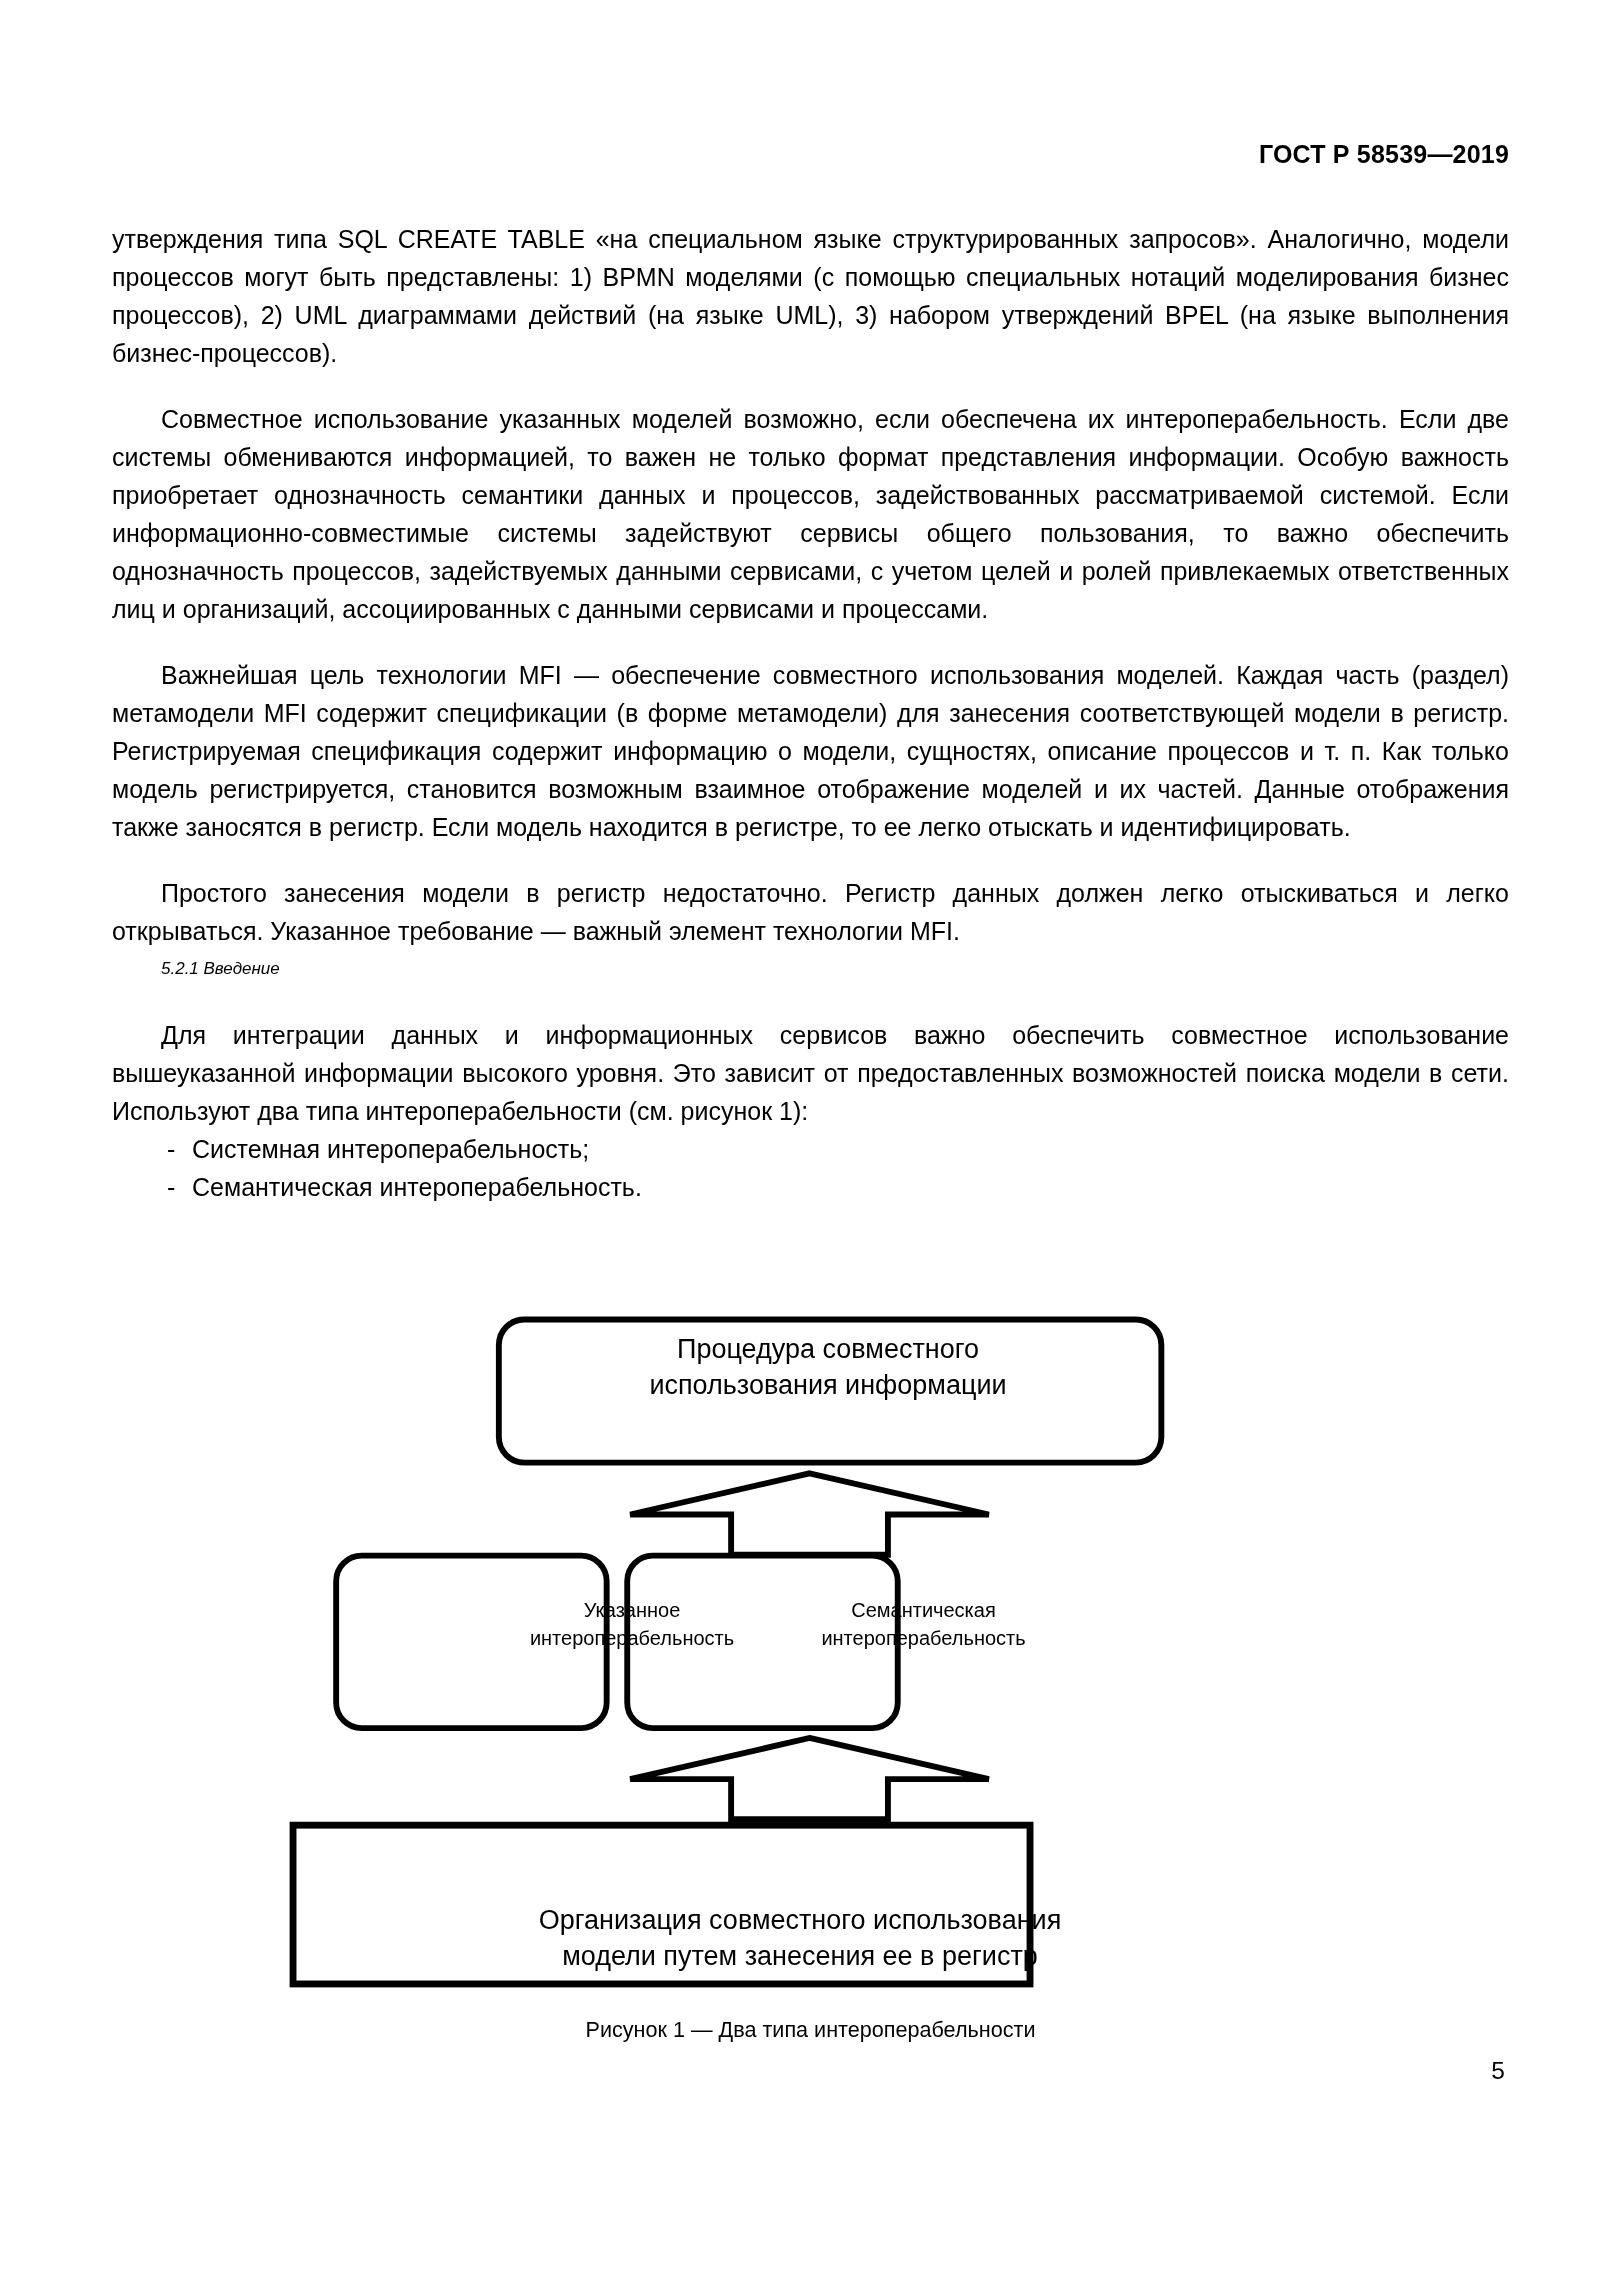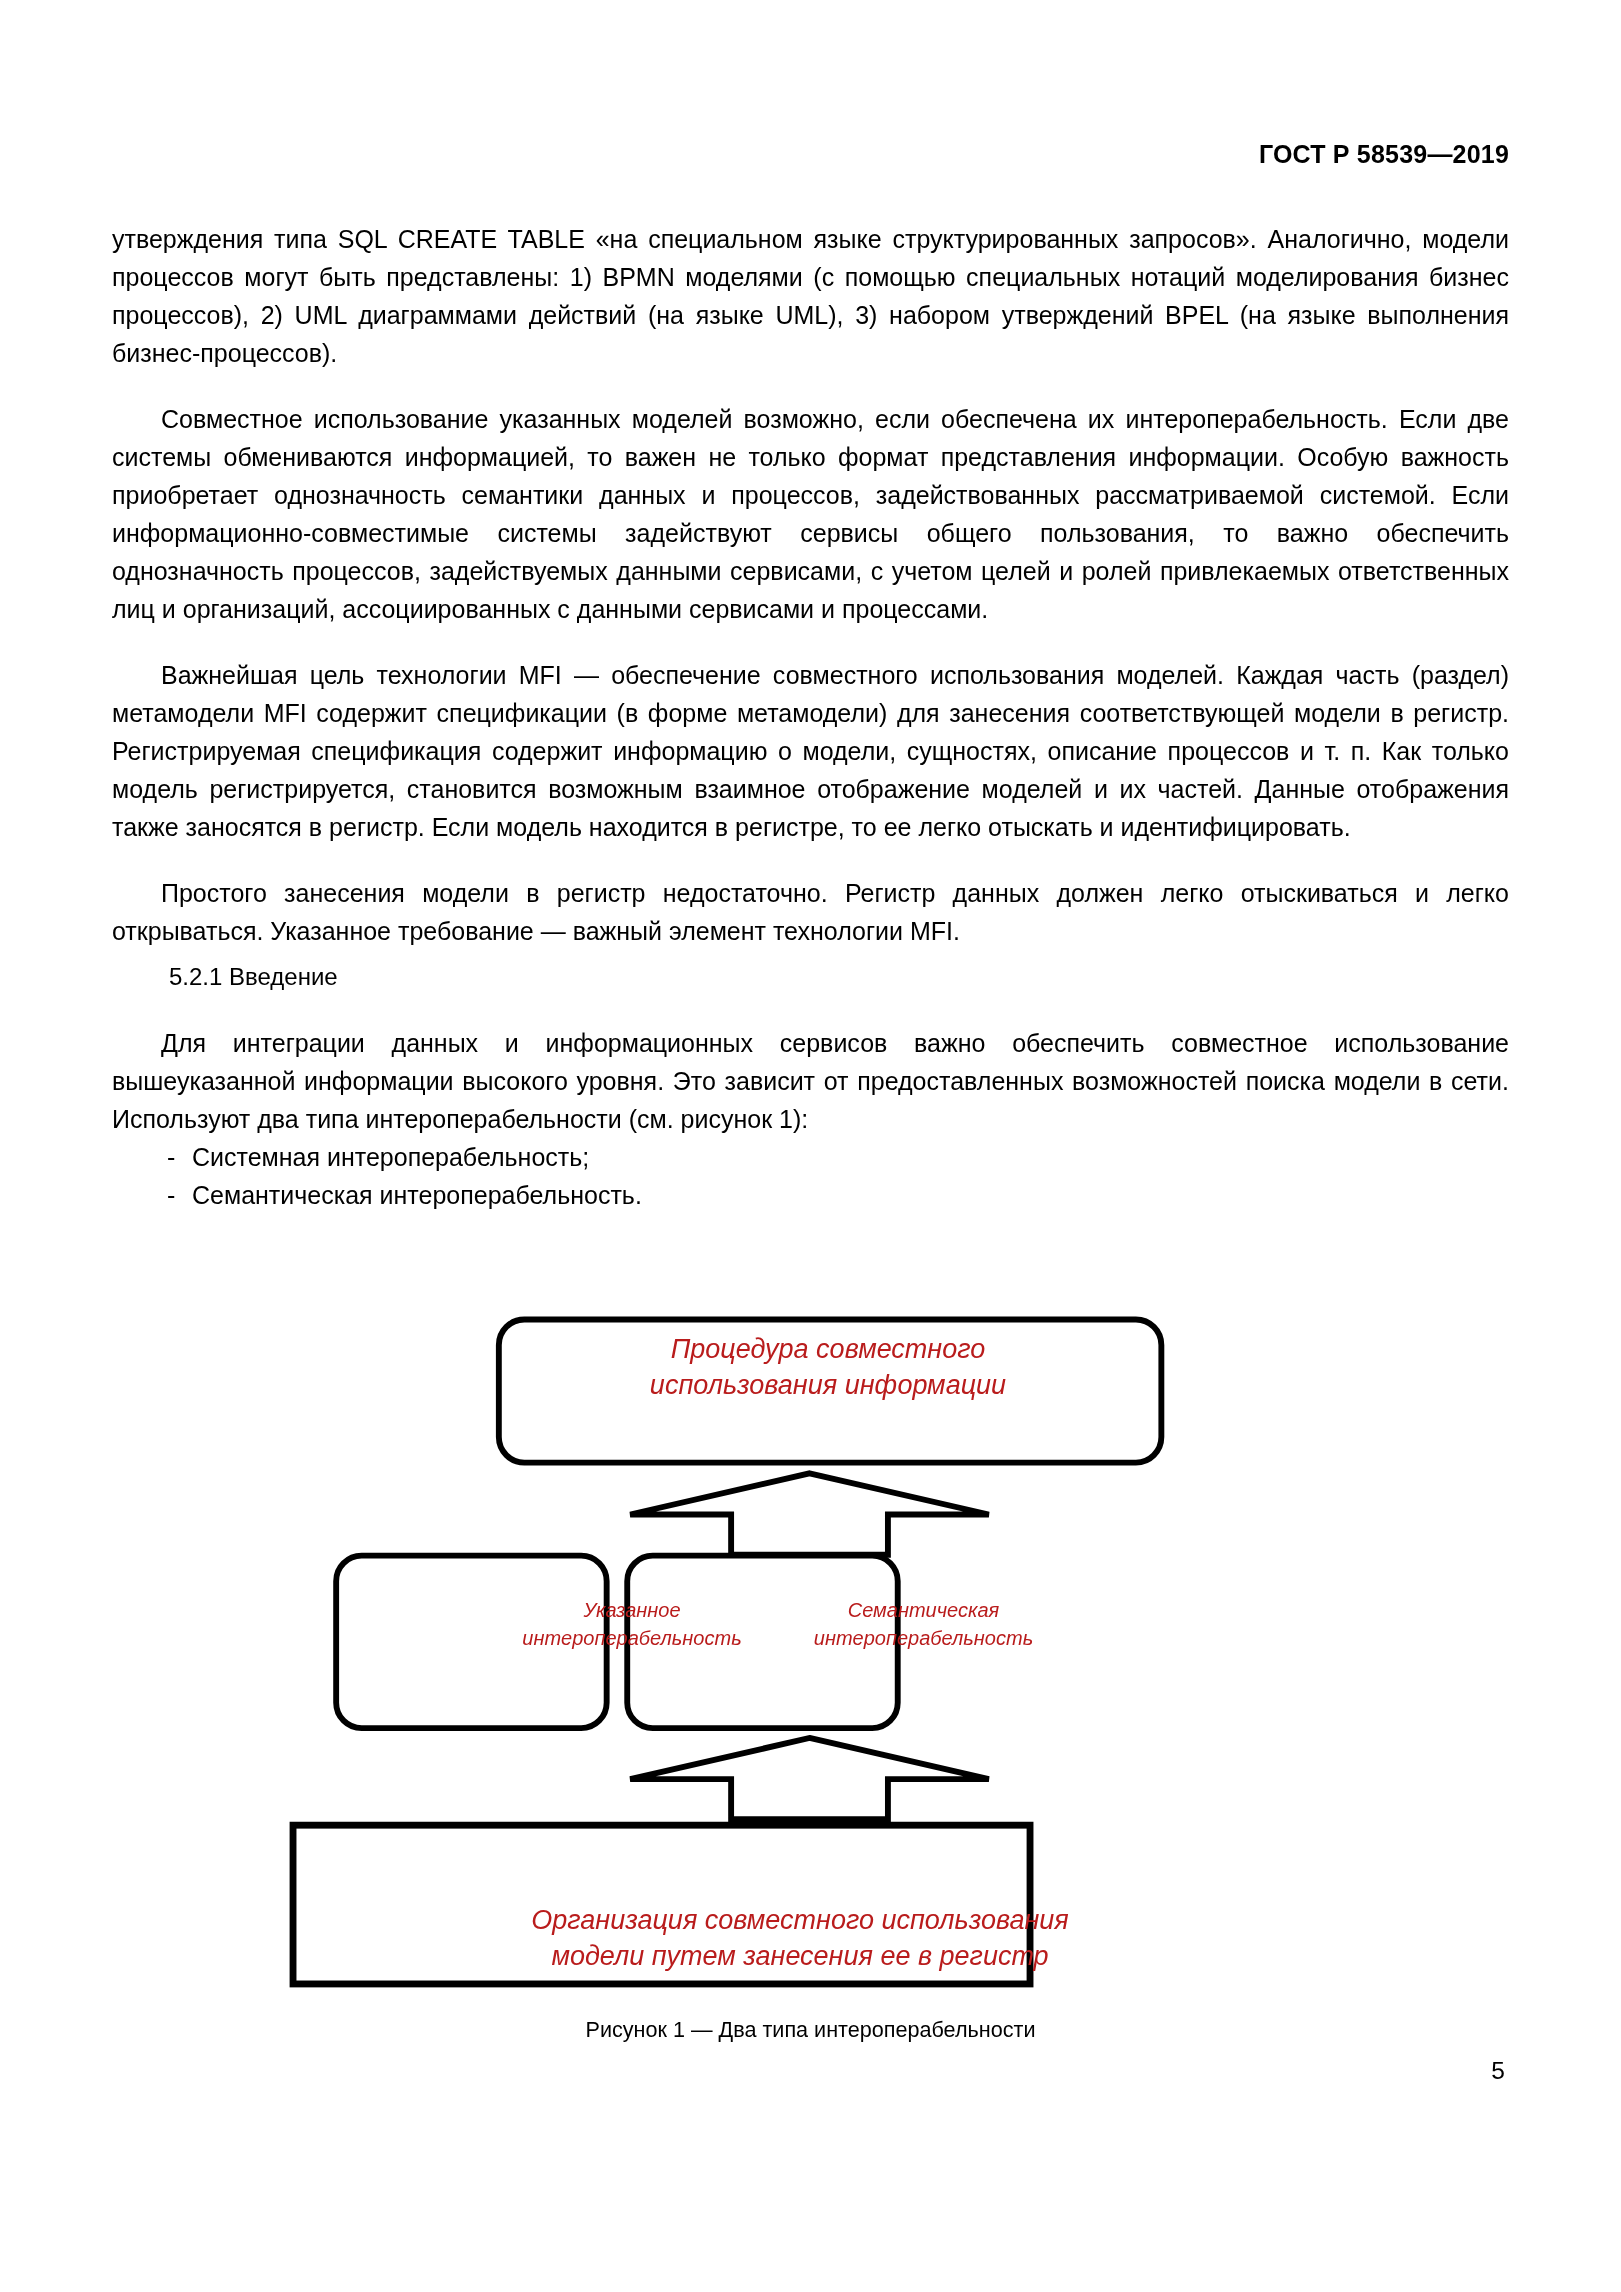--- a/index.html
+++ b/index.html
@@ -54,25 +54,26 @@
 
   
   h2.sec-head {
     margin: 0;
     font-size: 25px;
     line-height: 38px;
     font-weight: bold;
     padding-left: 49px;
   }
   h3.sub-head {
-    margin: 8px;
-    font-size: 24px;
+    margin: 0;
+    font-size: 17px;
     line-height: 38px;
     font-weight: normal;
     padding-left: 49px;
+    font-style: italic;
   }
   .gap-before-h2 { margin-top: 35px; }
   .gap-after-h2  { margin-top: 33px; }
   .gap-after-h3  { margin-top: 7.8px; }
 
   
   ul.dash-list {
     margin: 0;
     padding: 0;
     list-style: none;
@@ -100,22 +101,21 @@
   .node-label {
     position: absolute;
     text-align: center;
     font-size: 0;
     line-height: 0;
     pointer-events: none;
   }
   .node-label span {
     display: block;
     font-family: "Liberation Sans", sans-serif;
-    color: #b91c1c;
-    font-style: italic;
+    color: #000000;
   }
 
   
   #label-top {
     left: 487px;
     top: 1331px;
     width: 682px;
   }
   #label-top span {
     font-size: 27px;

